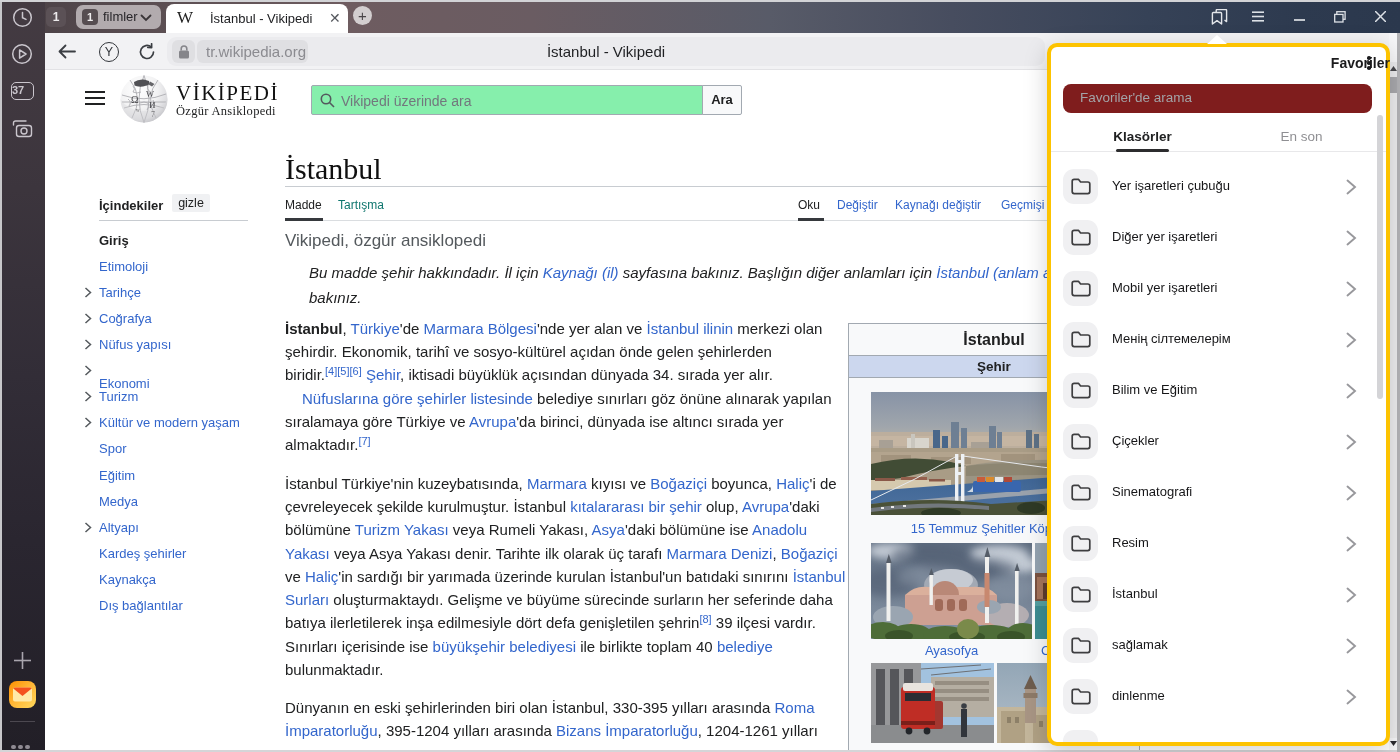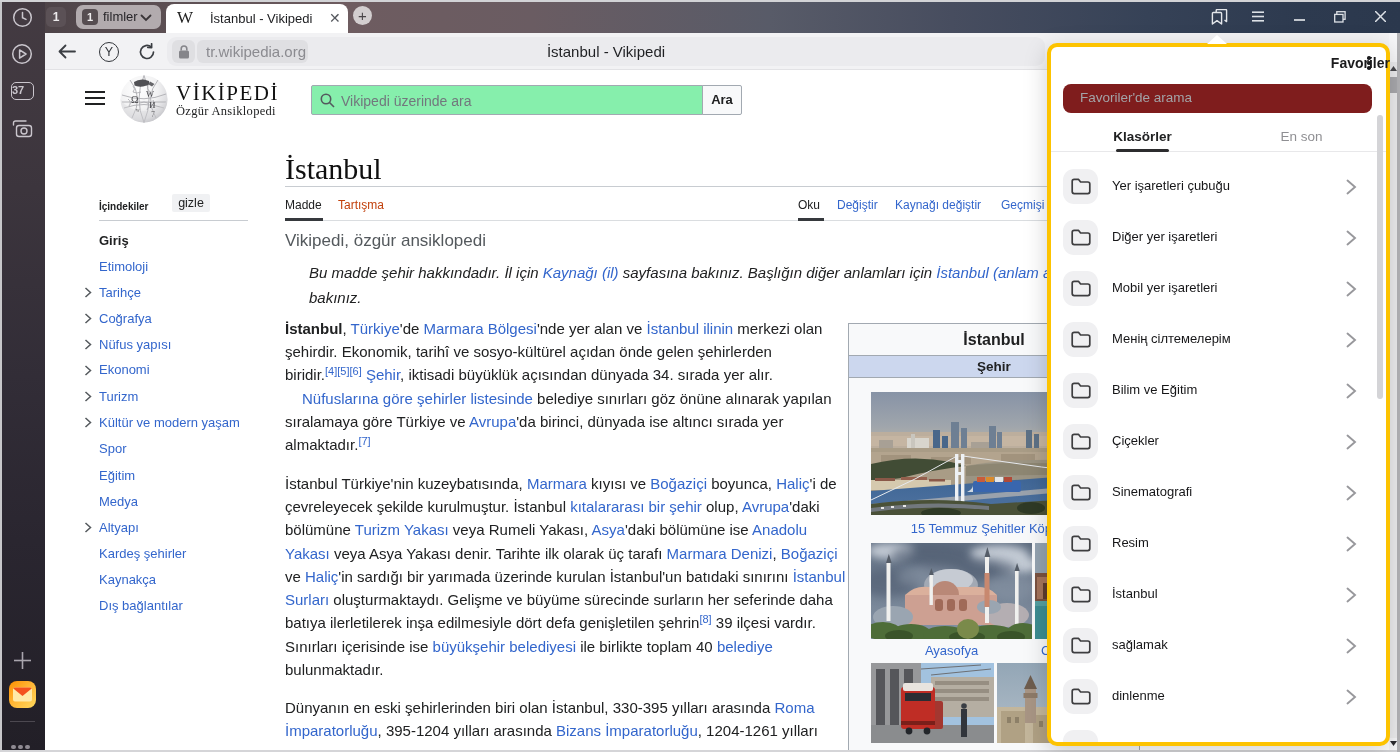--- a/index.html
+++ b/index.html
@@ -35,21 +35,21 @@
 #wlogo{left:120px;top:75px;z-index:2}
 #wmark{left:176px;top:81px;font-family:"Liberation Serif",serif;font-size:21px;letter-spacing:1.5px;color:#111;z-index:2}
 #wsub{left:176px;top:104px;font-family:"Liberation Serif",serif;font-size:12.5px;letter-spacing:.3px;color:#202122;z-index:2}
 #wsearch{left:311px;top:85px;width:392px;height:30px;border:1px solid #a2a9b1;border-radius:2px 0 0 2px;background:#86efac;z-index:2}
 #wsearch .ph{position:absolute;left:29px;top:7px;font-size:14px;color:#72777d}
 #warabtn{left:702px;top:85px;width:40px;height:30px;border:1px solid #a2a9b1;border-radius:0 2px 2px 0;background:#f8f9fa;font-size:13px;font-weight:bold;color:#202122;text-align:center;line-height:28px;z-index:2}
 #hamb{left:85px;top:91px;width:20px;height:14px;z-index:2}
 #hamb div{height:2.2px;background:#202122;margin-bottom:3.6px}
 
 #toc{left:99px;top:196px;width:180px;z-index:2}
-.toch{font-size:10px;font-weight:bold;color:#202122}
+.toch{font-size:13px;font-weight:bold;color:#202122}
 #gizle{left:172px;top:194px;width:38px;height:18px;background:#f0f1f3;border-radius:2px;font-size:12.5px;color:#202122;text-align:center;line-height:18px;z-index:2}
 #tocdiv{left:99px;top:220px;width:149px;height:1px;background:#c8ccd1;z-index:2}
 .ti{position:absolute;font-size:13px;color:#3366cc;white-space:nowrap;z-index:2}
 .ti.bold{color:#202122;font-weight:bold}
 
 #atitle{left:285px;top:152px;font-family:"Liberation Serif",serif;font-size:30px;color:#0f0f0f;z-index:2}
 #trule{left:285px;top:186px;width:1104px;height:1px;background:#c8ccd1;z-index:2}
 .wtab{position:absolute;font-size:12px;z-index:2;white-space:nowrap}
 #mrule{left:285px;top:220px;width:1104px;height:1px;background:#dadde0;z-index:2}
 #munder{left:285px;top:218px;width:38px;height:3px;background:#36393d;z-index:3}
@@ -232,42 +232,42 @@
     <path d="M1.5 1 L6.5 5.5 L1.5 10" fill="none" stroke="#54595d" stroke-width="1.5"></path>
   </svg><div class="abs ti" style="left:99px;top:285px">Tarihçe</div>
 <svg class="abs" style="left:84px;top:313px;z-index:2" width="8" height="11" viewBox="0 0 8 11">
     <path d="M1.5 1 L6.5 5.5 L1.5 10" fill="none" stroke="#54595d" stroke-width="1.5"></path>
   </svg><div class="abs ti" style="left:99px;top:311px">Coğrafya</div>
 <svg class="abs" style="left:84px;top:339px;z-index:2" width="8" height="11" viewBox="0 0 8 11">
     <path d="M1.5 1 L6.5 5.5 L1.5 10" fill="none" stroke="#54595d" stroke-width="1.5"></path>
   </svg><div class="abs ti" style="left:99px;top:337px">Nüfus yapısı</div>
 <svg class="abs" style="left:84px;top:365px;z-index:2" width="8" height="11" viewBox="0 0 8 11">
     <path d="M1.5 1 L6.5 5.5 L1.5 10" fill="none" stroke="#54595d" stroke-width="1.5"></path>
-  </svg><div class="abs ti" style="left:99px;top:362px">Ekonomi</div>
+  </svg><div class="abs ti" style="left:99px;top:376px">Ekonomi</div>
 <svg class="abs" style="left:84px;top:391px;z-index:2" width="8" height="11" viewBox="0 0 8 11">
     <path d="M1.5 1 L6.5 5.5 L1.5 10" fill="none" stroke="#54595d" stroke-width="1.5"></path>
   </svg><div class="abs ti" style="left:99px;top:389px">Turizm</div>
 <svg class="abs" style="left:84px;top:417px;z-index:2" width="8" height="11" viewBox="0 0 8 11">
     <path d="M1.5 1 L6.5 5.5 L1.5 10" fill="none" stroke="#54595d" stroke-width="1.5"></path>
   </svg><div class="abs ti" style="left:99px;top:415px">Kültür ve modern yaşam</div>
 <div class="abs ti" style="left:99px;top:441px">Spor</div>
 <div class="abs ti" style="left:99px;top:468px">Eğitim</div>
 <div class="abs ti" style="left:99px;top:494px">Medya</div>
 <svg class="abs" style="left:84px;top:522px;z-index:2" width="8" height="11" viewBox="0 0 8 11">
     <path d="M1.5 1 L6.5 5.5 L1.5 10" fill="none" stroke="#54595d" stroke-width="1.5"></path>
   </svg><div class="abs ti" style="left:99px;top:520px">Altyapı</div>
 <div class="abs ti" style="left:99px;top:546px">Kardeş şehirler</div>
 <div class="abs ti" style="left:99px;top:572px">Kaynakça</div>
 <div class="abs ti" style="left:99px;top:598px">Dış bağlantılar</div>
 
 
 <div class="abs" id="atitle">İstanbul</div>
 <div class="abs" id="trule"></div>
 <div class="abs wtab" style="left:285px;top:198px;color:#202122">Madde</div>
-<div class="abs wtab" style="left:338px;top:198px;color:#c2410c">Tartışma</div>
+<div class="abs wtab" style="left:338px;top:198px;color:#0f766e">Tartışma</div>
 <div class="abs wtab" style="left:798px;top:198px;color:#202122">Oku</div>
 <div class="abs wtab" style="left:837px;top:198px;color:#3366cc">Değiştir</div>
 <div class="abs wtab" style="left:895px;top:198px;color:#3366cc">Kaynağı değiştir</div>
 <div class="abs wtab" style="left:1001px;top:198px;color:#3366cc">Geçmişi görüntüle</div>
 <div class="abs" id="mrule"></div>
 <div class="abs" id="munder"></div>
 <div class="abs" id="okuunder"></div>
 <div class="abs" id="subt">Vikipedi, özgür ansiklopedi</div>
 
 <div class="abs line hat" style="left:309px;top:264px">Bu madde şehir hakkındadır. İl için <span class="b">Kaynağı (il)</span> sayfasına bakınız. Başlığın diğer anlamları için <span class="b">İstanbul (anlam ayrımı)</span> sayfasına</div>

